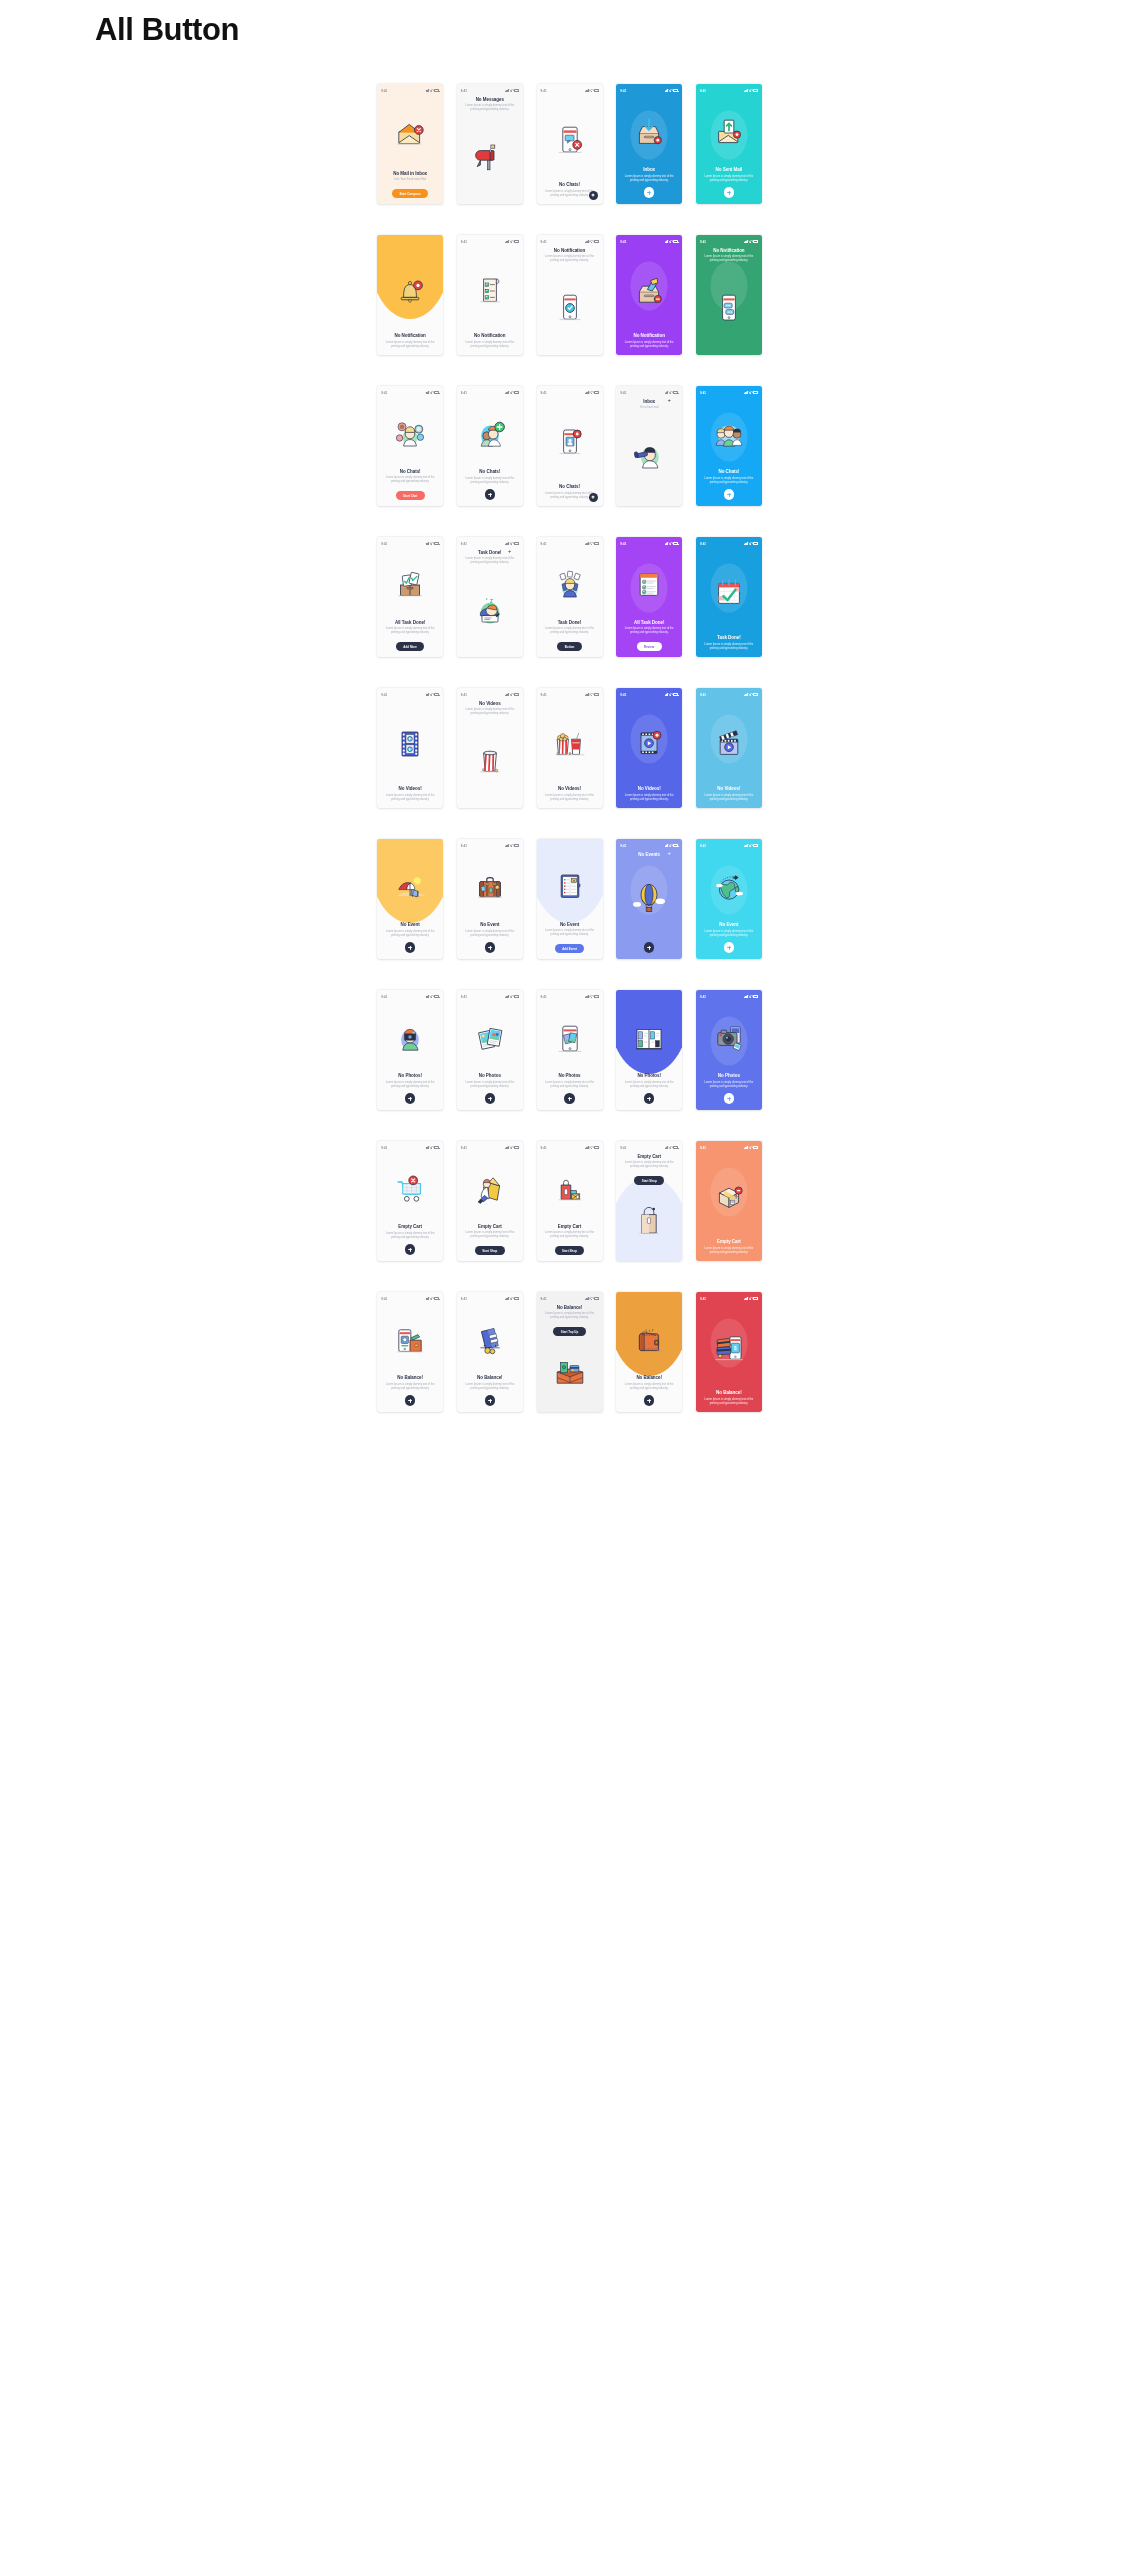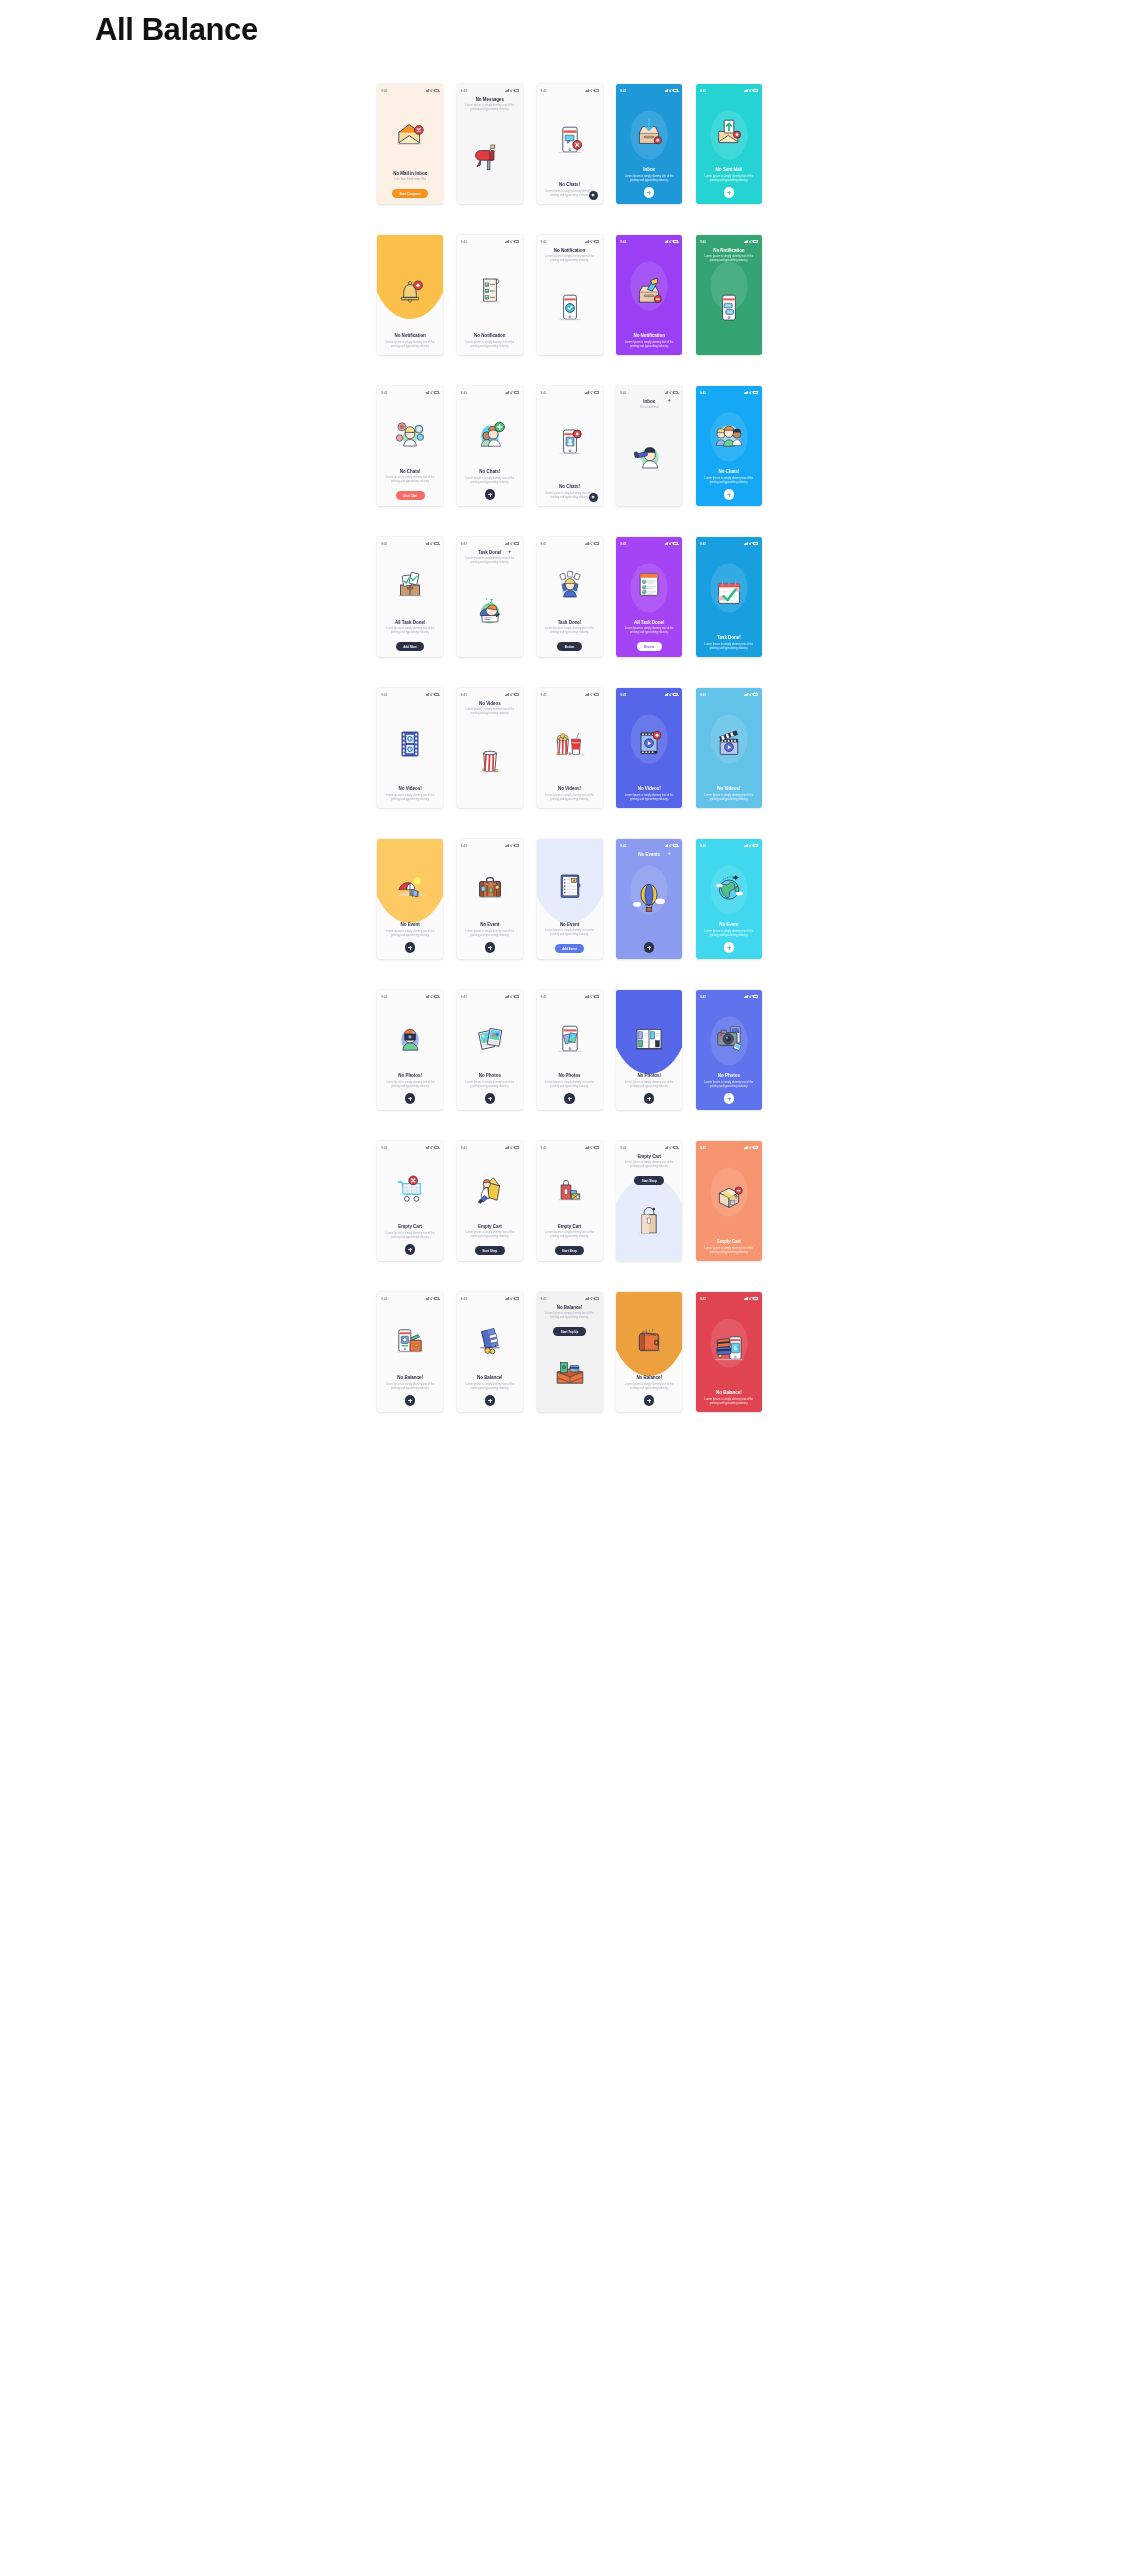--- a/index.html
+++ b/index.html
@@ -183,21 +183,21 @@
     transform: translate(-50%,-50%);
     z-index: 1;
   }
 
   .spacer { height: 4px; }
 </style>
 </head>
 <body>
 
 <div class="page">
-  <div class="page-title">All Balance</div>
+  <div class="page-title">All Button</div>
   <div class="grid" id="grid">
       <div class="row">
         <div class="phone light" style="background: rgb(253, 240, 228);">
           <div class="statusbar">
             <span class="clock">9:41</span>
             <span class="sb-icons">
               <span class="sig">
                 <i></i>
                 <i></i>
                 <i></i>

